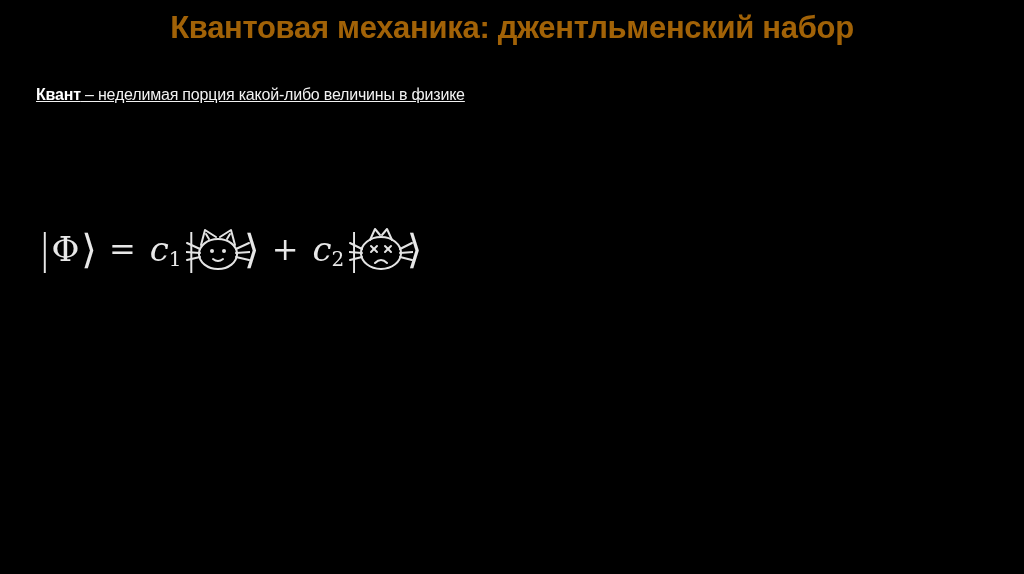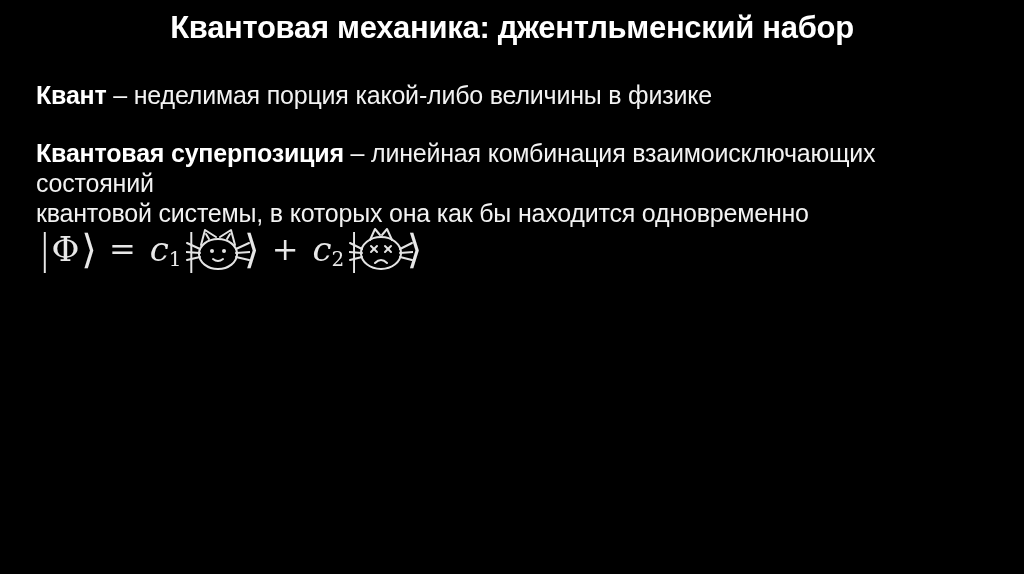--- a/index.html
+++ b/index.html
@@ -18,32 +18,33 @@
   .slide-title {
     position: absolute;
     top: 10px;
     left: 0;
     width: 100%;
     text-align: center;
     margin: 0;
     font-size: 31px;
     font-weight: bold;
     letter-spacing: -0.3px;
-    color: #ffffff;
+    color: #a16207;
   }
   .para {
     position: absolute;
     left: 36px;
     width: 960px;
     margin: 0;
-    font-size: 25px;
+    font-size: 16px;
     line-height: 30px;
     letter-spacing: -0.2px;
     color: #f2f2f2;
     white-space: pre-wrap;
+    text-decoration: underline;
   }
   .para .term {
     font-weight: bold;
     color: #ffffff;
   }
   #para-kvant { top: 80px; }
   #para-superposition { top: 138px; }
   #para-wavefunction { top: 291px; }
 
   .formula {
@@ -88,22 +89,20 @@
 </style>
 </head>
 <body>
 
 <div class="slide">
 
   <h1 class="slide-title">Квантовая механика: джентльменский набор</h1>
 
   <p class="para" id="para-kvant"><span class="term">Квант</span><span> – неделимая порция какой-либо величины в физике</span></p>
 
-  <p class="para" id="para-superposition"><span class="term">Квантовая суперпозиция</span><span> – линейная комбинация взаимоисключающих состояний
-квантовой системы, в которых она как бы находится одновременно</span></p>
 
   <div class="formula">
     <span class="tok bar">|</span>
     <span class="tok">Φ</span>
     <span class="tok rangle">⟩</span>
     <span class="tok op">=</span>
     <span class="tok coef">c</span>
     <span class="tok sub">1</span>
     <span class="tok bar">|</span>
 

